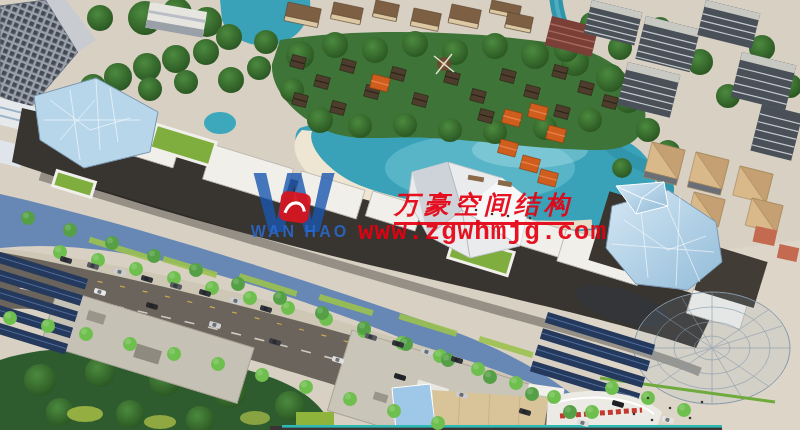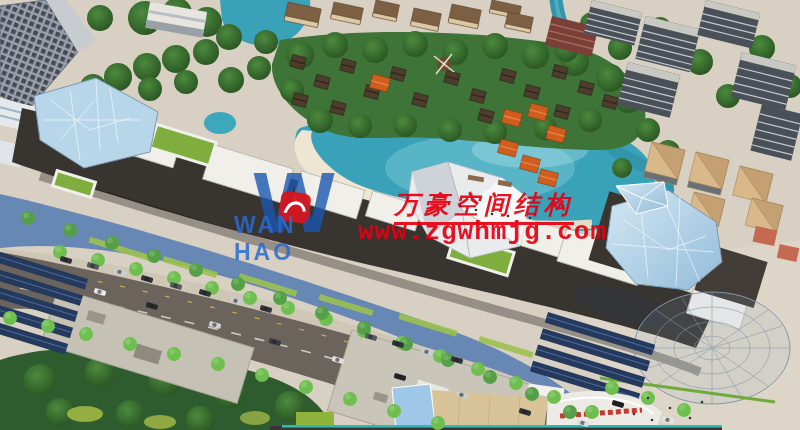--- a/index.html
+++ b/index.html
@@ -2,22 +2,22 @@
 <html><head>
 <meta charset="utf-8">
 <style>
   html,body{margin:0;padding:0;background:#222;}
   .stage{position:relative;width:800px;height:430px;overflow:hidden;background:#d7d0c3;
          font-family:"Liberation Sans",sans-serif;}
   .stage svg.scene{position:absolute;left:0;top:0;display:block;}
   
   .wm{position:absolute;pointer-events:none;}
   .wm-logo{left:236px;top:168px;width:128px;height:84px;}
-  .wm-name{left:234px;top:212px;width:132px;
-           font-size:23px;font-weight:bold;letter-spacing:3px;
+  .wm-name{left:234px;top:223px;width:132px;text-align:center;
+           font-size:16px;font-weight:bold;letter-spacing:3px;
            color:#2a6bd0;opacity:.85;font-family:"Liberation Sans",sans-serif;}
   .wm-cn{left:394px;top:188px;font-size:25px;font-weight:bold;font-style:italic;
          letter-spacing:5px;color:#e60012;opacity:.93;padding-bottom:1px;
          border-bottom:3px solid #e60012;font-family:"DejaVu Sans",sans-serif;
          white-space:nowrap;}
   .wm-url{left:358px;top:217px;font-size:26px;font-weight:bold;letter-spacing:1px;
           color:#e60012;opacity:.93;font-family:"Liberation Mono",monospace;
           white-space:nowrap;}
 </style>
 </head>

